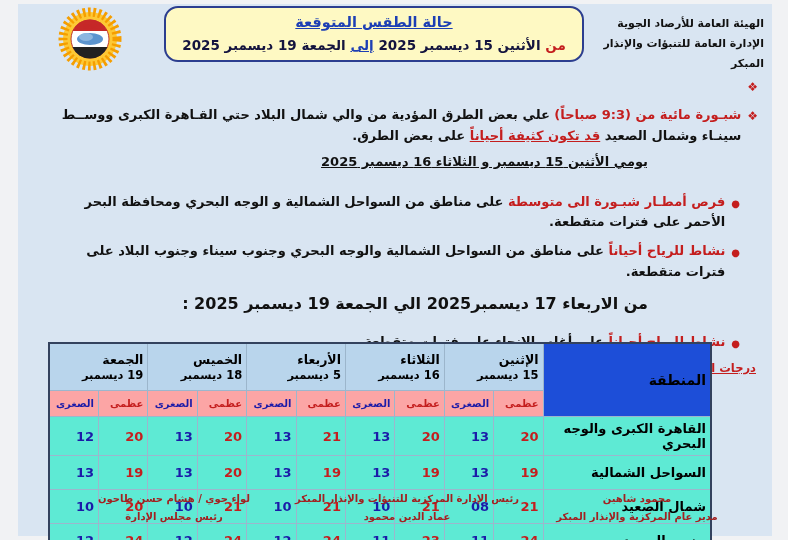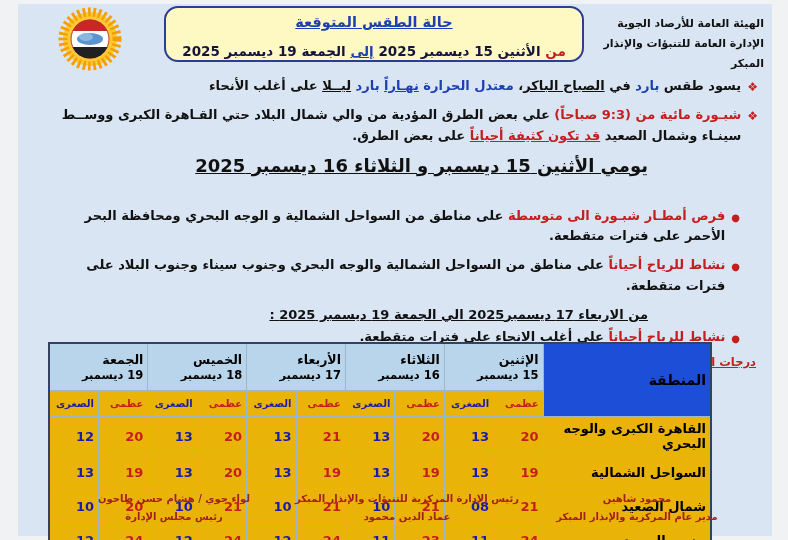--- a/index.html
+++ b/index.html
@@ -16,67 +16,67 @@
   .hdr-authority{
     position:absolute;top:10px;right:8px;width:190px;text-align:right;
     font-size:11px;font-weight:bold;color:#111;line-height:1.8;direction:rtl;
   }
   .title-box{
     position:absolute;top:2px;left:146px;width:420px;height:56px;
     border:2px solid #2c3e8f;border-radius:14px;background:#fef9c3;
     text-align:center;box-sizing:border-box;padding-top:6px;direction:rtl;
   }
   .title{font-size:14.5px;font-weight:bold;color:#1d3fb4;text-decoration:underline;}
-  .subtitle{font-size:13.5px;font-weight:bold;color:#14143f;margin-top:13px;}
+  .subtitle{font-size:13.5px;font-weight:bold;color:#14143f;margin-top:7px;}
   .subtitle .red{color:#c41e1e;}
   .subtitle .blue-u{color:#1d3fb4;text-decoration:underline;}
   .logo{position:absolute;top:3px;left:40px;width:64px;height:64px;}
   
   .content{
     position:absolute;top:72px;left:0;right:0;padding:0 14px 0 26px;
     direction:rtl;color:#111;
   }
   .para{
     display:flex;gap:6px;align-items:flex-start;
     font-size:13px;font-weight:bold;line-height:1.6;text-align:right;
   }
   .d-bullet{color:#c41e1e;font-size:12px;padding-top:2px;flex:0 0 auto;}
   .dot-bullet{color:#c41e1e;font-size:10px;padding-top:4px;flex:0 0 auto;padding-right:18px;}
   .blue{color:#1d3fb4;}
   .red{color:#c41e1e;}
   .u{text-decoration:underline;}
   .mb8{margin-bottom:8px;} .mb5{margin-bottom:5px;}
   .heading{
-    font-size:18px;font-weight:bold;text-decoration:underline;
-    width:fit-content;margin:0 110px 25px auto;line-height:1.6;
+    font-size:13px;font-weight:bold;text-decoration:underline;
+    width:fit-content;margin:0 110px 19px auto;line-height:1.6;
   }
   .heading2{
-    font-size:13px;font-weight:bold;text-decoration:underline;
-    width:fit-content;margin:0 110px 1px auto;line-height:1.6;
+    font-size:16px;font-weight:bold;
+    width:fit-content;margin:0 110px 16px auto;line-height:1.6;
   }
   .temps-heading{
     color:#c41e1e;font-size:11.5px;font-weight:bold;text-decoration:underline;
     text-align:right;margin:2px 2px 0 0;
   }
   
   .temp-table{
     position:absolute;top:338px;left:30px;width:664px;
     border-collapse:collapse;direction:rtl;table-layout:fixed;
     border:2px solid #33425e;
   }
   .temp-table th,.temp-table td{
     border:1px solid #9cb6cc;text-align:right;vertical-align:middle;padding:4px;
   }
   .region-h{background:#1d4ed8;font-size:14px;font-weight:bold;color:#000;}
   .day-cell{background:#b9d5ec;height:38px;}
   .day-name{font-size:12.5px;font-weight:bold;color:#000;line-height:1.4;}
   .day-date{font-size:11.5px;font-weight:bold;color:#000;line-height:1.3;}
-  .sub-th{background:#eab308;height:17px;font-size:10px;font-weight:bold;}
+  .sub-th{background:#fca5a5;height:17px;font-size:10px;font-weight:bold;}
   .sub-max{color:#c41e1e;} .sub-min{color:#1b1ba8;}
-  .temp-table tbody td{background:#eab308;height:25px;font-size:13px;font-weight:bold;}
+  .temp-table tbody td{background:#5eead4;height:25px;font-size:13px;font-weight:bold;}
   td.region-cell{font-size:12px;font-weight:bold;color:#000;}
   td.tmax{color:#c41e1e;} td.tmin{color:#1b1ba8;}
   
   .sig{position:absolute;text-align:center;direction:rtl;
     font-size:10px;font-weight:bold;color:#a32020;line-height:1.8;}
   .sig-right{bottom:10px;right:30px;width:210px;margin-top:20px;}
   .sig-center{bottom:10px;left:266px;width:246px;}
   .sig-left{bottom:10px;left:56px;width:200px;}
 </style>
 </head>
@@ -104,21 +104,20 @@
     <path d="M14.5 40 A19 19 0 0 0 49.5 40 L14.5 40 Z" fill="#212121"></path>
     <text x="32" y="22" font-size="6" font-weight="bold" fill="#c62828" text-anchor="middle" font-family="DejaVu Sans, sans-serif">EMA</text>
     <ellipse cx="32" cy="32" rx="13" ry="6" fill="#5b94cf"></ellipse>
     <ellipse cx="28" cy="30" rx="7" ry="4" fill="#8cb6e0"></ellipse>
   </svg>
 
   <div class="content">
 
     <div class="para mb8">
       <span class="d-bullet">❖</span>
-      <span><span>يسود طقس </span><span class="blue">بارد</span><span> في </span><span class="u">الصباح الباكر</span><span>، </span><span class="blue">معتدل الحرارة </span><span class="blue u">نهـاراً</span><span class="blue"> بارد </span><span class="u">ليــلا</span><span> على أغلب الأنحاء</span></span>
     </div>
 
     <div class="para mb5">
       <span class="d-bullet">❖</span>
       <span><span class="red">شبـورة مائية من (9:3 صباحاً)</span><span> علي بعض الطرق المؤدية من والي شمال البلاد حتي القـاهرة الكبرى ووســط سينـاء وشمال الصعيد </span><span class="red u">قد تكون كثيفة أحياناً</span><span> على بعض الطرق.</span></span>
     </div>
 
     <div class="heading">يومي الأثنين 15 ديسمبر  و الثلاثاء 16 ديسمبر 2025</div>
 
     <div class="para mb8">
@@ -152,21 +151,21 @@
           <th class="day-cell" colspan="2">
             <div class="day-name">الإثنين</div>
             <div class="day-date">15 ديسمبر</div>
           </th>
           <th class="day-cell" colspan="2">
             <div class="day-name">الثلاثاء</div>
             <div class="day-date">16 ديسمبر</div>
           </th>
           <th class="day-cell" colspan="2">
             <div class="day-name">الأربعاء</div>
-            <div class="day-date">17 ديسمبر</div>
+            <div class="day-date">5 ديسمبر</div>
           </th>
           <th class="day-cell" colspan="2">
             <div class="day-name">الخميس</div>
             <div class="day-date">18 ديسمبر</div>
           </th>
           <th class="day-cell" colspan="2">
             <div class="day-name">الجمعة</div>
             <div class="day-date">19 ديسمبر</div>
           </th>
         </tr>

